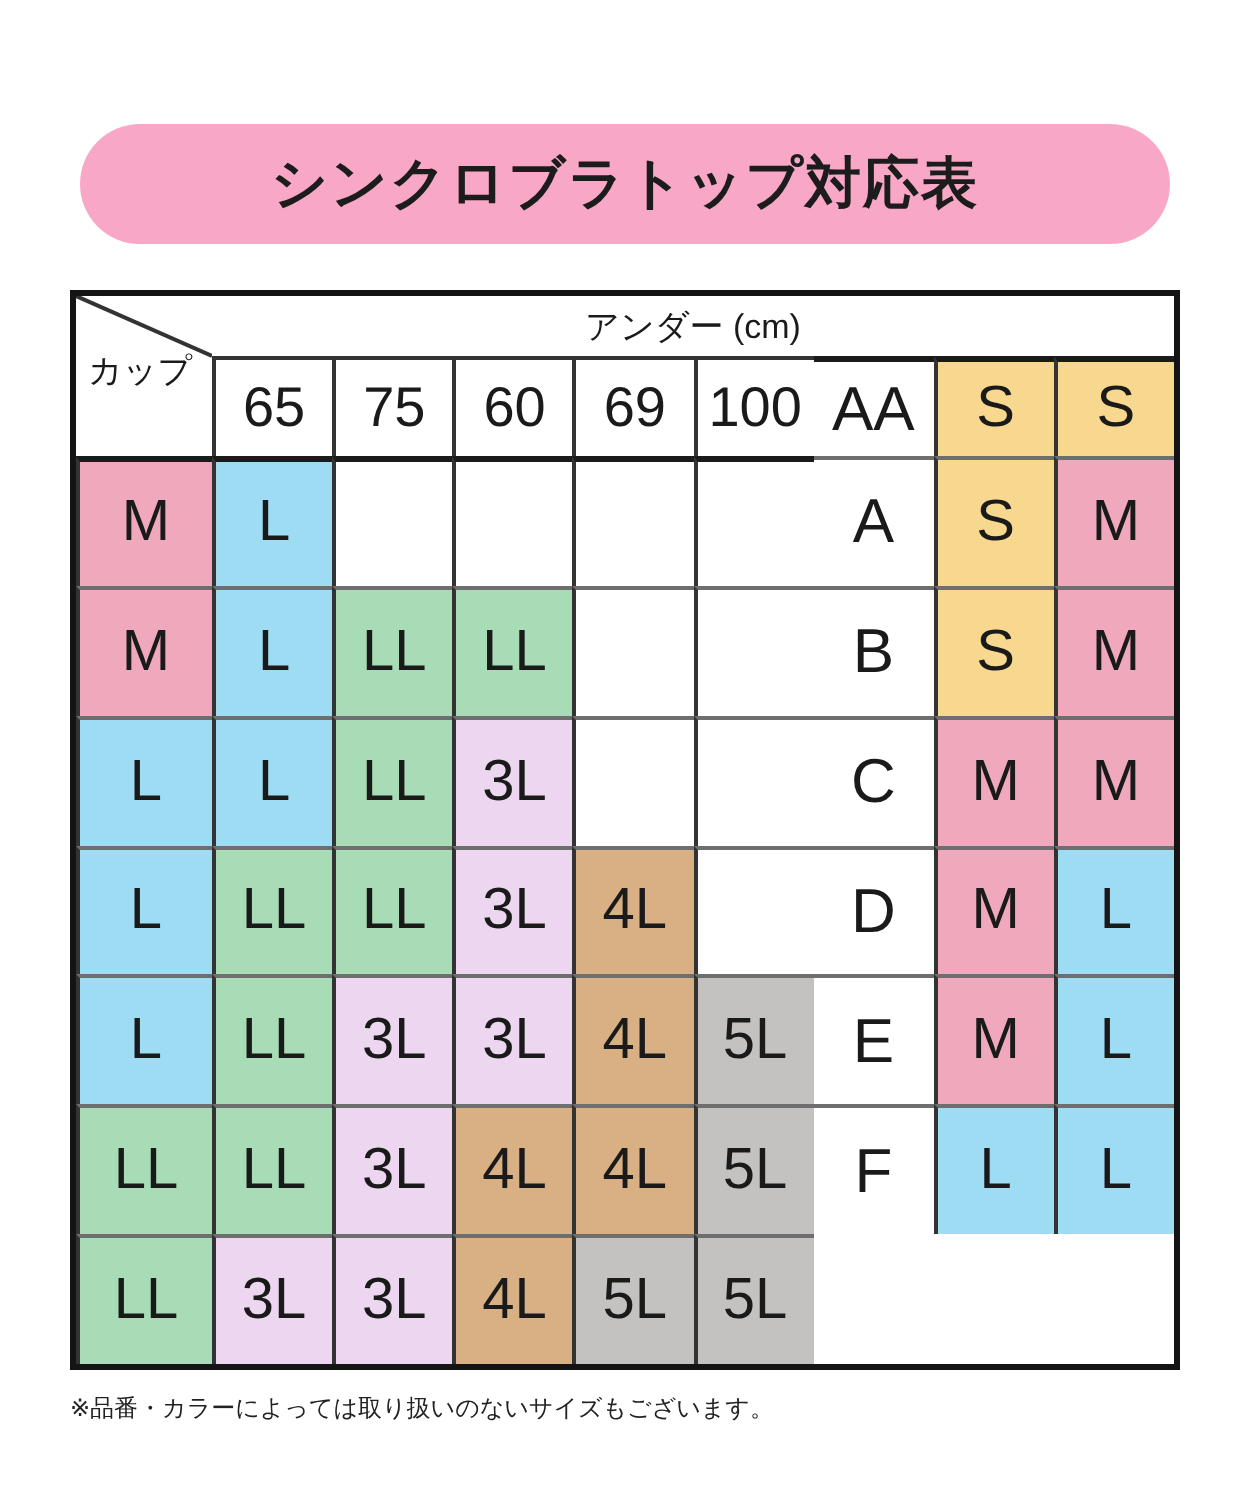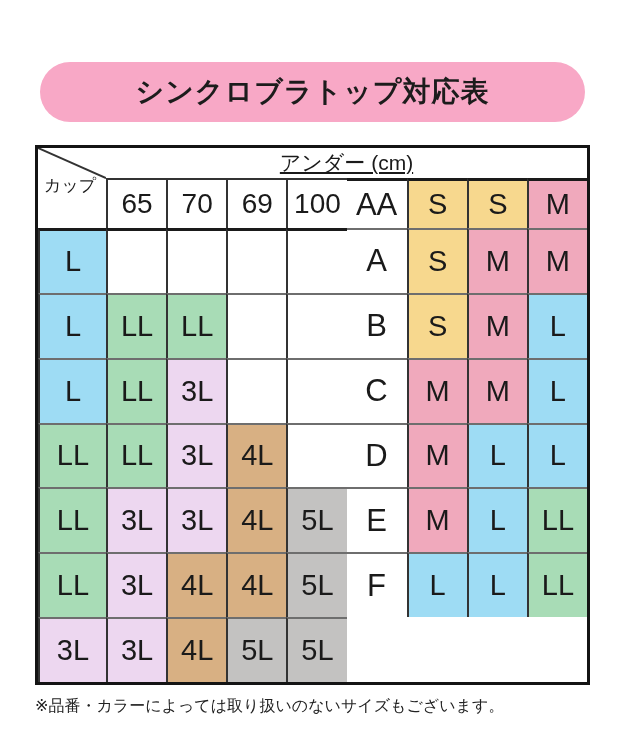--- a/index.html
+++ b/index.html
@@ -72,22 +72,21 @@
   .corner-cell .cup-label {
     font-size: 17px;
     padding: 0 0 6px 6px;
     position: relative;
   }
 
   
   .under-header {
     grid-column: 2 / 10;
     grid-row: 1;
-    font-size: 21px;
-    text-decoration: underline;
+    font-size: 17px;
   }
 
   
   .num-cell {
     border-left: 2px solid #333333;
     border-top: 2px solid #333333;
     font-size: 28px;
   }
 
   
@@ -106,21 +105,21 @@
   
   .hsep { border-top: 3px solid #1a1a1a; }
   
   .rsep { border-top: 2px solid #6e6e6e; }
 
   
   .footnote {
     position: absolute;
     left: 35px;
     top: 696px;
-    font-size: 16px;
+    font-size: 12px;
     color: #222222;
   }
 </style>
 </head>
 <body>
 
 <div class="banner" style="background: rgb(248, 168, 198);">
   <span class="title" style="color: rgb(28, 28, 28);">シンクロブラトップ対応表</span>
 </div>
 
@@ -129,21 +128,22 @@
   <div class="corner-cell">
     <svg class="diag" viewBox="0 0 68 80" preserveAspectRatio="none">
       <line x1="0" y1="0" x2="68" y2="30" stroke="#333333" stroke-width="2"></line>
     </svg>
     <span class="cup-label">カップ</span>
   </div>
 
   <div class="under-header">アンダー (cm)</div>
 
   <div class="num-cell">65</div>
-  <div class="num-cell">70</div>
+  <div class="num-cell">75</div>
+  <div class="num-cell">60</div>
   <div class="num-cell">69</div>
   <div class="num-cell">100</div>
 
   <div class="cup-cell hsep">AA</div>
   <div class="size-cell hsep" style="background: rgb(247, 216, 142);">S</div>
   <div class="size-cell hsep" style="background: rgb(247, 216, 142);">S</div>
   <div class="size-cell hsep" style="background: rgb(240, 169, 188);">M</div>
   <div class="size-cell hsep" style="background: rgb(158, 220, 244);">L</div>
   <div class="size-cell hsep" style="background: rgb(255, 255, 255);"></div>
   <div class="size-cell hsep" style="background: rgb(255, 255, 255);"></div>

